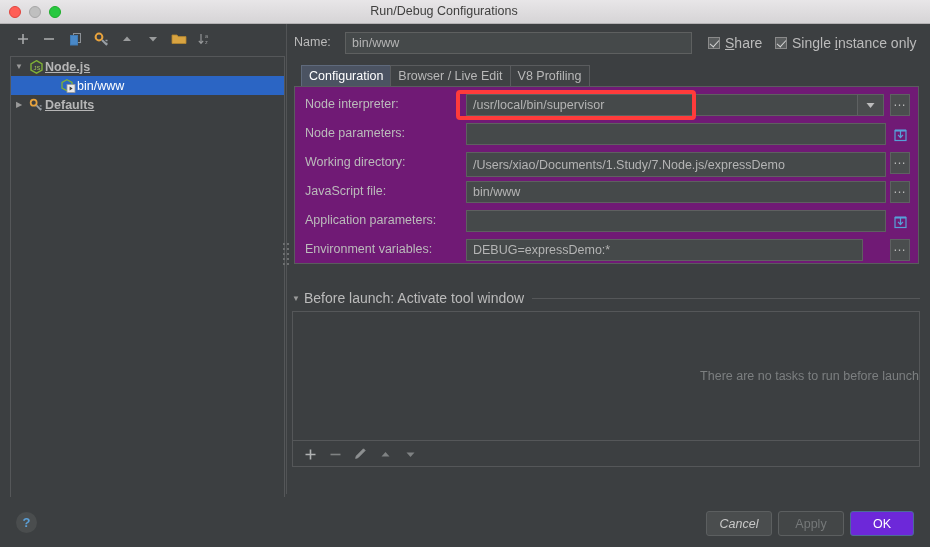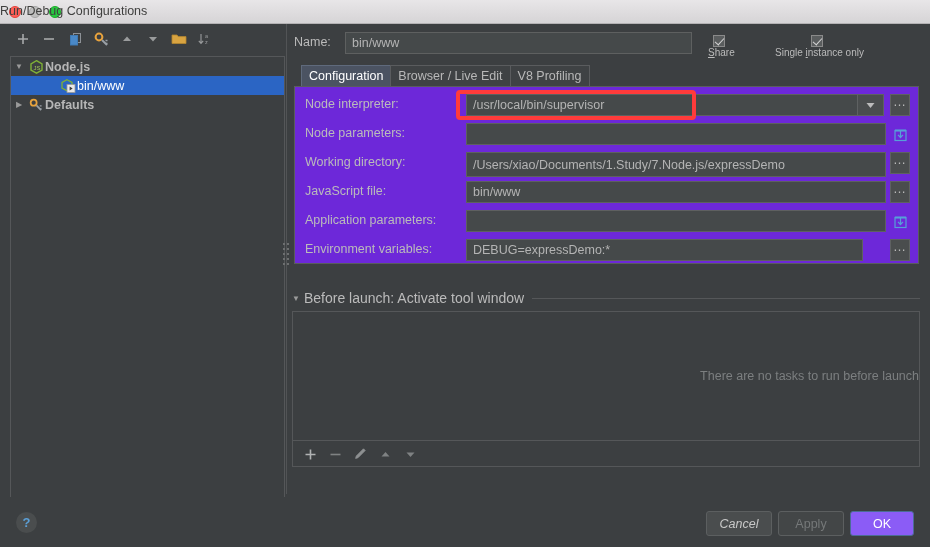--- a/index.html
+++ b/index.html
@@ -38,21 +38,21 @@
     box-sizing: border-box;
   }
   .tl-close  { left: 9px;  background: #ff5f57; border: 1px solid #e0443e; }
   .tl-min    { left: 29px; background: #bfbfbf; border: 1px solid #a6a6a6; }
   .tl-max    { left: 49px; background: #28c840; border: 1px solid #1dad2b; }
   .window-title {
     position: absolute;
     left: 0; top: 0;
     width: 888px;
     line-height: 23px;
-    text-align: left;
+    text-align: center;
     font-size: 12.5px;
     color: #40403f;
   }
 
   
   .left-toolbar {
     position: absolute;
     left: 0; top: 24px;
     width: 294px; height: 30px;
   }
@@ -90,21 +90,21 @@
     flex: 0 0 16px;
   }
   .tree-row .ticon {
     width: 18px;
     flex: 0 0 18px;
     display: flex;
     align-items: center;
     justify-content: center;
   }
   .tree-row .tlabel { color: #b6b6b6; }
-  .tree-row.bold .tlabel { font-weight: bold; }
+  .tree-row.bold .tlabel { font-weight: bold; text-decoration: underline; }
   .tree-row.selected .tlabel { color: #ffffff; font-weight: normal; }
 
   
   .splitter {
     position: absolute;
     left: 286px; top: 24px;
     width: 1px; height: 470px;
     background: #525456;
   }
   .splitter-grip {
@@ -143,24 +143,23 @@
     white-space: nowrap;
   }
   .name-field {
     position: absolute;
     left: 51px; top: 0;
     width: 347px; height: 22px;
   }
   .chk {
     display: inline-flex;
     align-items: center;
-    font-size: 10px;
+    font-size: 14px;
     color: #bbbbbb;
     white-space: nowrap;
-    flex-direction: column;
   }
   .chkbox {
     width: 12px; height: 12px;
     border: 1px solid #8a8a8a;
     background: #5a5d5e;
     box-sizing: border-box;
     margin-right: 5px;
     position: relative;
     flex: 0 0 12px;
   }
@@ -203,21 +202,21 @@
     border-color: #5f6a7c;
   }
 
   
   .config-box {
     position: absolute;
     left: 294px; top: 86px;
     width: 625px; height: 178px;
     border: 1px solid #5a5c5e;
     box-sizing: border-box;
-    background: #6d28d9;
+    background: #701a75;
   }
   .frow {
     position: absolute;
     left: 0;
     width: 100%;
     height: 22px;
   }
   .flabel {
     position: absolute;
     left: 10px; top: 3px;
@@ -332,21 +331,21 @@
     background: #4a4d4e;
     color: #c8c8c8;
     font-size: 12.5px;
     display: flex;
     align-items: center;
     justify-content: center;
     box-sizing: border-box;
   }
   .btn.disabled { color: #757879; background: #434647; }
   .btn.primary {
-    background: #8b5cf6;
+    background: #6d28d9;
     border-color: #4b6c96;
     color: #ffffff;
   }
   #btn-cancel { left: 706px; width: 66px; font-style: italic; }
   #btn-apply  { left: 778px; width: 66px; }
   #btn-ok     { left: 850px; width: 64px; }
 </style>
 </head>
 <body>
 

